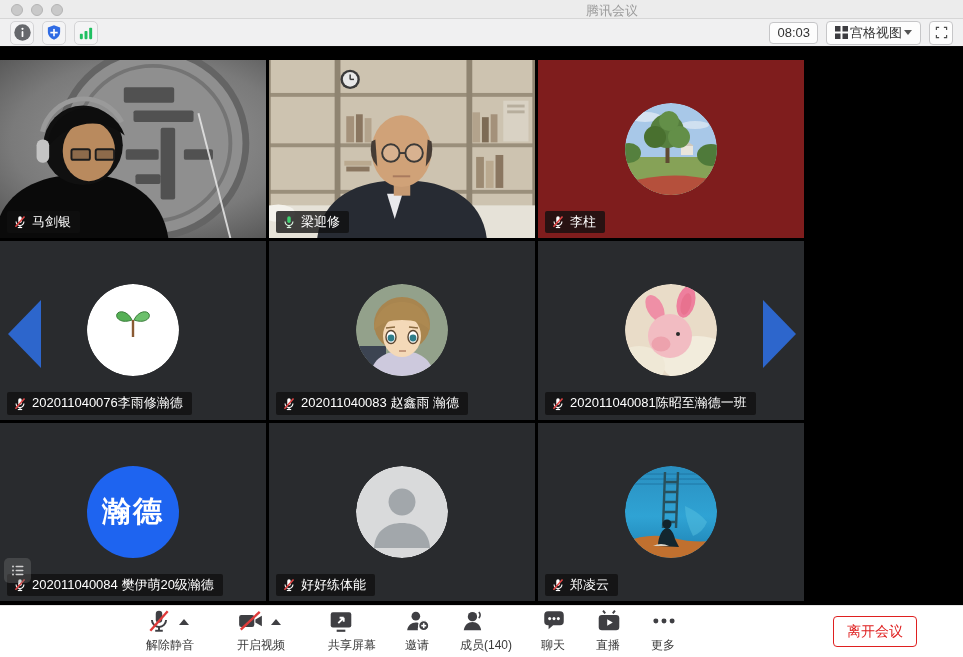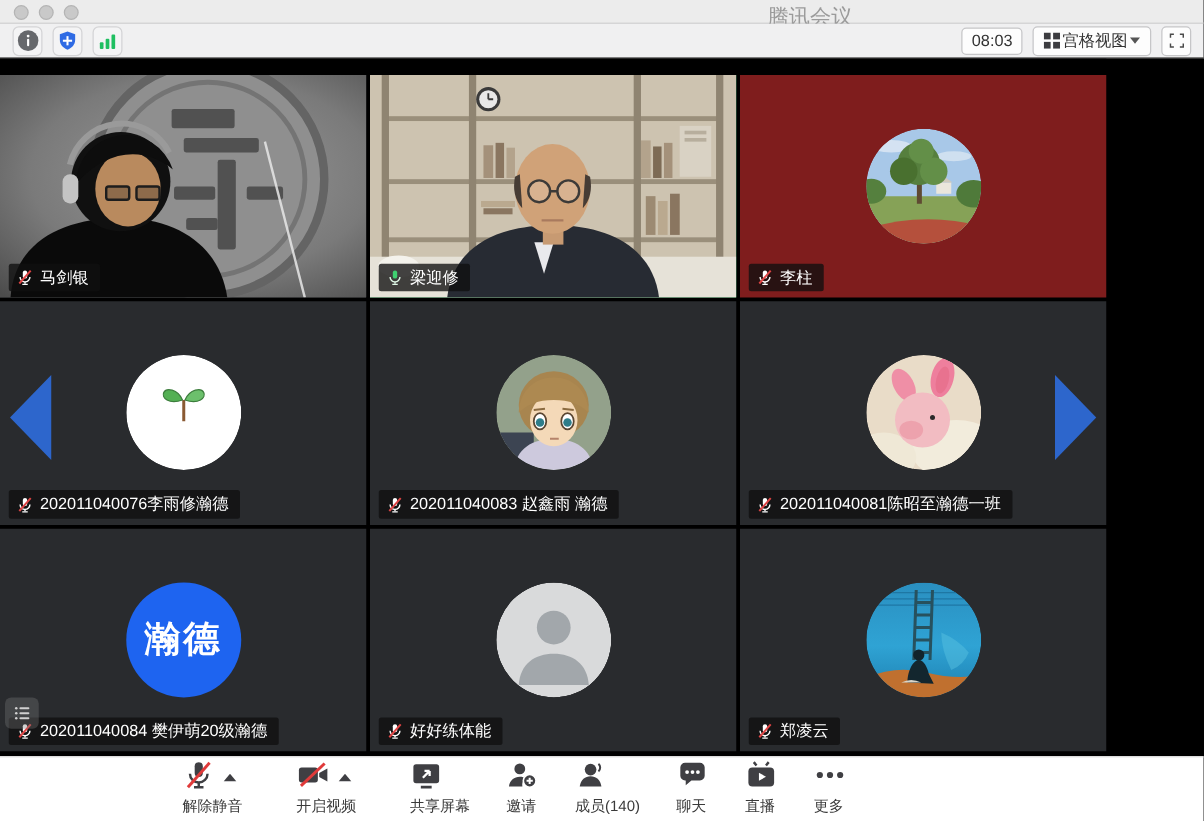--- a/index.html
+++ b/index.html
@@ -5,41 +5,41 @@
   * { margin:0; padding:0; box-sizing:border-box; }
   html,body { width:963px; height:657px; overflow:hidden; background:#000;
     font-family:"Liberation Sans","DejaVu Sans",sans-serif; }
   #app { position:relative; width:963px; height:657px; }
 
   
   .titlebar { position:absolute; top:0; left:0; width:100%; height:19px;
     background:#ececec; border-bottom:1px solid #d6d6d6; }
   .traffic { position:absolute; top:4px; left:11px; display:flex; gap:8px; }
   .tl { width:12px; height:12px; border-radius:50%; background:#c9c9c9; border:1px solid #b4b4b4; }
-  .win-title { position:absolute; top:2px; left:648px; transform:translateX(-50%);
-    font-size:17px; color:#9b9b9b; white-space:nowrap; }
+  .win-title { position:absolute; top:2px; left:612px; transform:translateX(-50%);
+    font-size:13px; color:#9b9b9b; white-space:nowrap; }
 
   
   .topbar { position:absolute; top:19px; left:0; width:100%; height:28px;
     background:#f0f0f1; display:flex; align-items:center; padding:0 10px; gap:8px;
     border-bottom:1px solid #0a0a0a; }
   .tool-ic { width:24px; height:24px; border:1px solid #d4d4d6; border-radius:5px;
     display:flex; align-items:center; justify-content:center; background:#f4f4f5; }
   .spacer { flex:1; }
   .time-box { height:22px; padding:0 7px; background:#fdfdfd; border:1px solid #c6c6c8;
     border-radius:4px; font-size:13px; color:#333; display:flex; align-items:center; }
   .view-box { height:24px; padding:0 8px; background:#fdfdfd; border:1px solid #c6c6c8;
     border-radius:4px; font-size:13px; color:#333; display:flex; align-items:center; gap:2px; }
   .caret-down { width:0; height:0; border-left:4px solid transparent;
     border-right:4px solid transparent; border-top:5px solid #555; }
   .fs-box { width:24px; height:24px; border:1px solid #c6c6c8; background:#fdfdfd;
     border-radius:4px; display:flex; align-items:center; justify-content:center; }
 
   
-  .video-area { position:absolute; top:47px; left:0; width:885px; height:558px; background:#000; }
+  .video-area { position:absolute; top:47px; left:0; width:804px; height:558px; background:#000; }
   .grid { position:absolute; inset:0; display:grid;
     grid-template-columns:repeat(3,1fr); grid-template-rows:repeat(3,1fr);
     gap:3px; padding:13px 0 4px 0; }
   .tile { position:relative; overflow:hidden; background:#292b2e;
     display:flex; align-items:center; justify-content:center; }
   .tile.dark { background:#7f1d1d; }
   .tile.active { outline:2px solid #23a55a; outline-offset:-2px; }
   .tile svg.fill { position:absolute; inset:0; width:100%; height:100%; }
 
   .badge { position:absolute; left:7px; bottom:5px; display:inline-flex; align-items:center;
@@ -586,15 +586,16 @@
           <svg width="26" height="26" viewBox="0 0 24 24">
               <circle cx="4.5" cy="12" r="2.3" fill="#3f3f43"></circle>
               <circle cx="12" cy="12" r="2.3" fill="#3f3f43"></circle>
               <circle cx="19.5" cy="12" r="2.3" fill="#3f3f43"></circle>
             </svg>
         </span>
       </div>
       <span class="blabel">更多</span>
     </div>
 
+    <button class="leave-btn">离开会议</button>
   </div>
 
 </div>
 
 </body></html>

